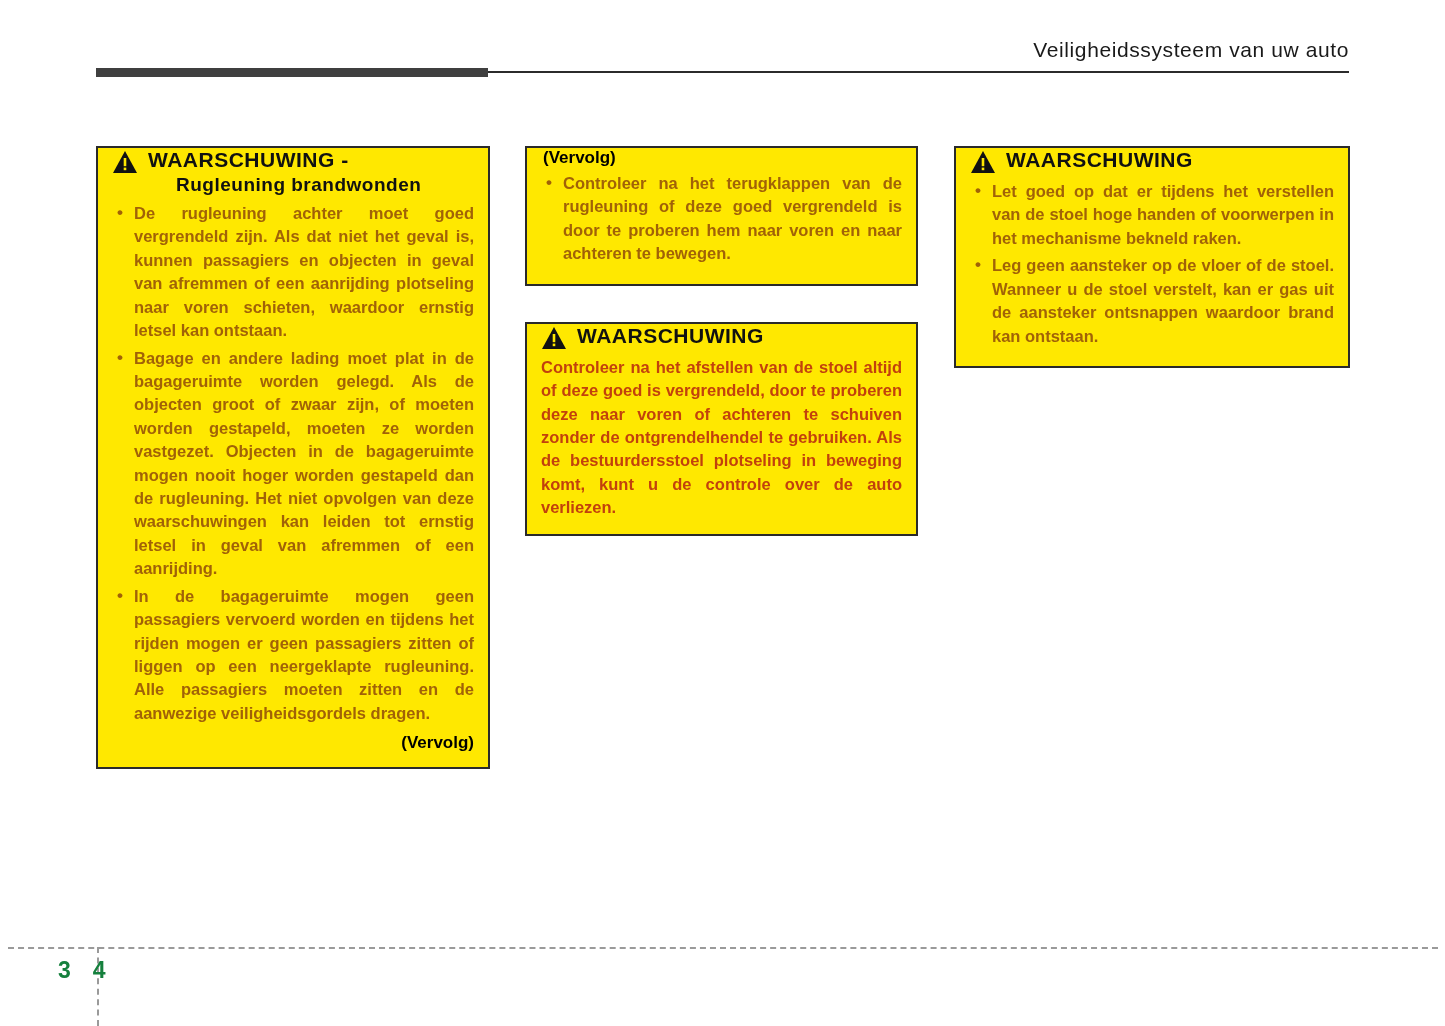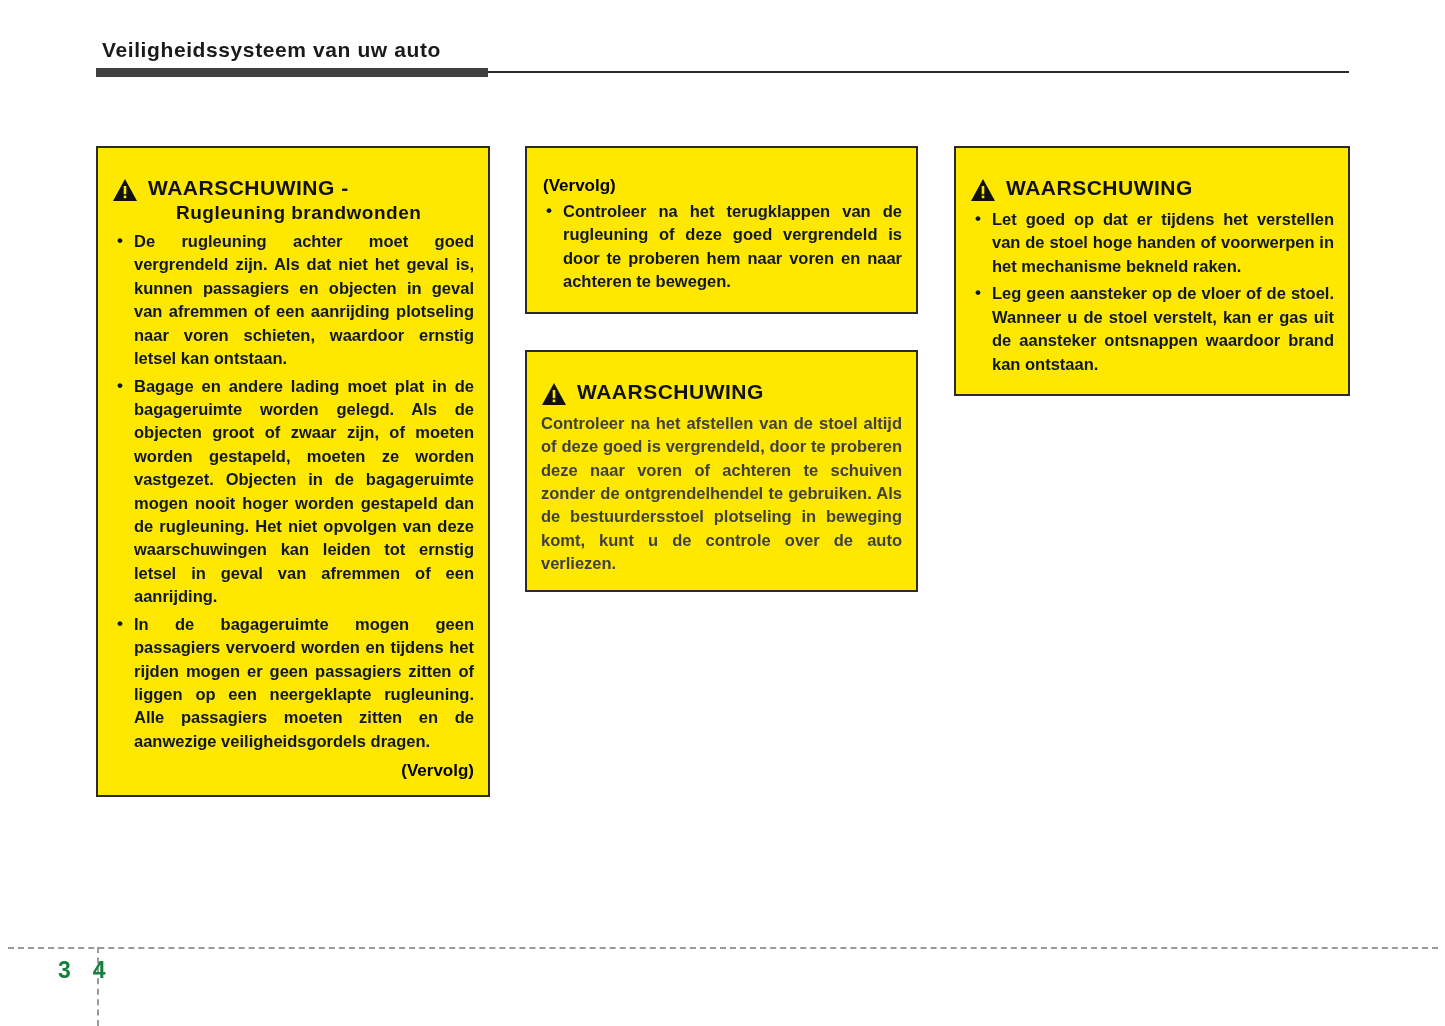--- a/index.html
+++ b/index.html
@@ -18,25 +18,26 @@
 
   
   .page-header {
     position: absolute;
     left: 96px;
     top: 38px;
     width: 1253px;
   }
   .page-header .title {
     font-size: 21px;
-    font-weight: bold;
+    font-weight: normal;
     letter-spacing: 0.6px;
     color: #1a1a1a;
     padding-left: 6px;
     padding-bottom: 6px;
+    text-align: right;
   }
   .rule-wrap {
     position: relative;
     height: 8px;
   }
   .rule-thin {
     position: absolute;
     left: 0;
     top: 3px;
     width: 1253px;
@@ -65,21 +66,21 @@
   }
   .col-1 { left: 0px;   width: 394px; }
   .col-2 { left: 429px; width: 393px; }
   .col-3 { left: 858px; width: 396px; }
 
   
   .warn-box {
     background: #ffe800;
     border: 2px solid #2a2a2a;
     box-sizing: border-box;
-    padding: 28px 14px 14px 14px;
+    padding: 0 14px 14px 14px;
     margin-bottom: 36px;
   }
   .warn-head {
     display: flex;
     align-items: flex-start;
     gap: 10px;
     margin-bottom: 6px;
   }
   .warn-icon {
     flex: 0 0 auto;
@@ -109,36 +110,36 @@
   }
   ul.bullets > li {
     position: relative;
     padding-left: 22px;
     margin-bottom: 4px;
     font-size: 16.5px;
     font-weight: bold;
     line-height: 1.42;
     text-align: justify;
     text-justify: inter-word;
-    color: #0f172a;
+    color: #a16207;
   }
   ul.bullets > li::before {
     content: "\2022";
     position: absolute;
     left: 5px;
     top: -1px;
     font-size: 17px;
   }
   .para {
     font-size: 16.5px;
     font-weight: bold;
     line-height: 1.42;
     text-align: justify;
     text-justify: inter-word;
-    color: #404040;
+    color: #c2410c;
     margin: 0;
   }
   .cont-label-top {
     font-size: 17px;
     font-weight: bold;
     margin: 0 0 4px 2px;
   }
   .cont-label-bottom {
     font-size: 17px;
     font-weight: bold;

